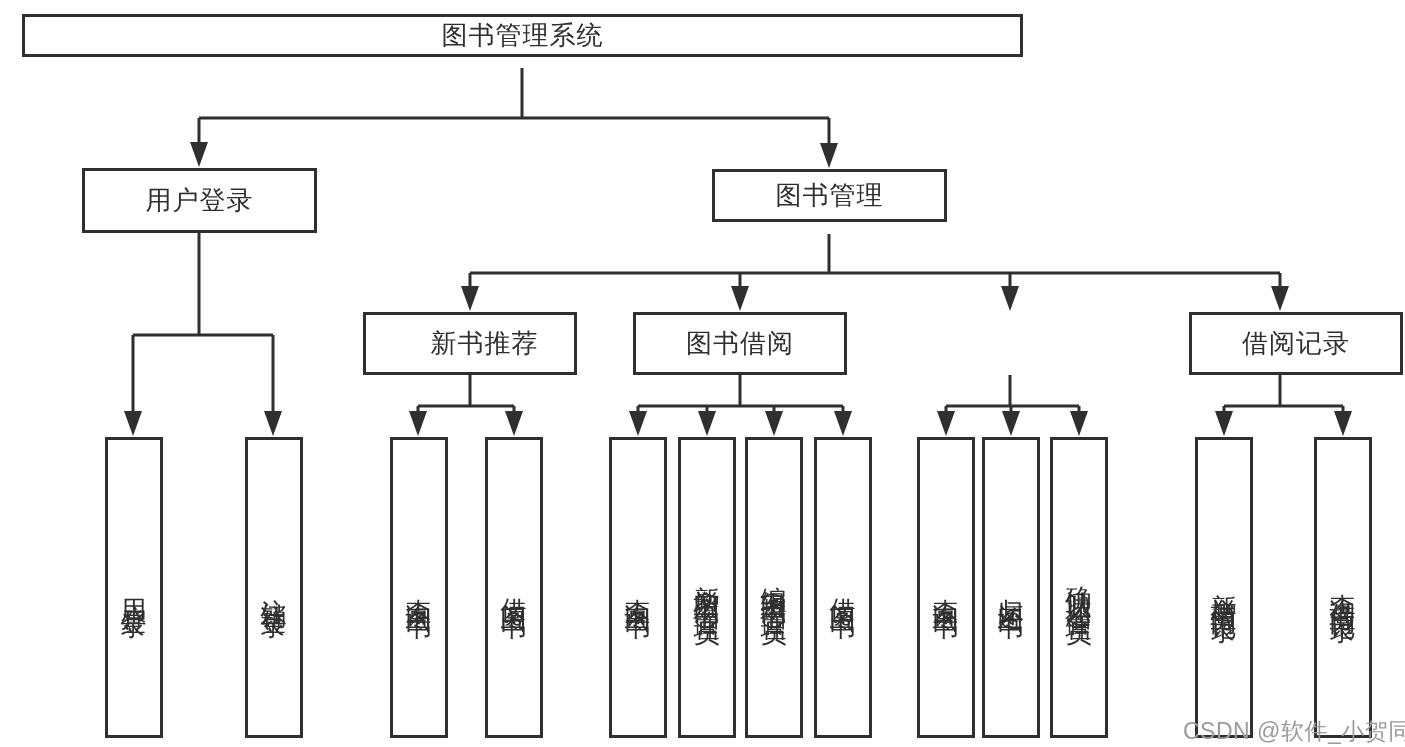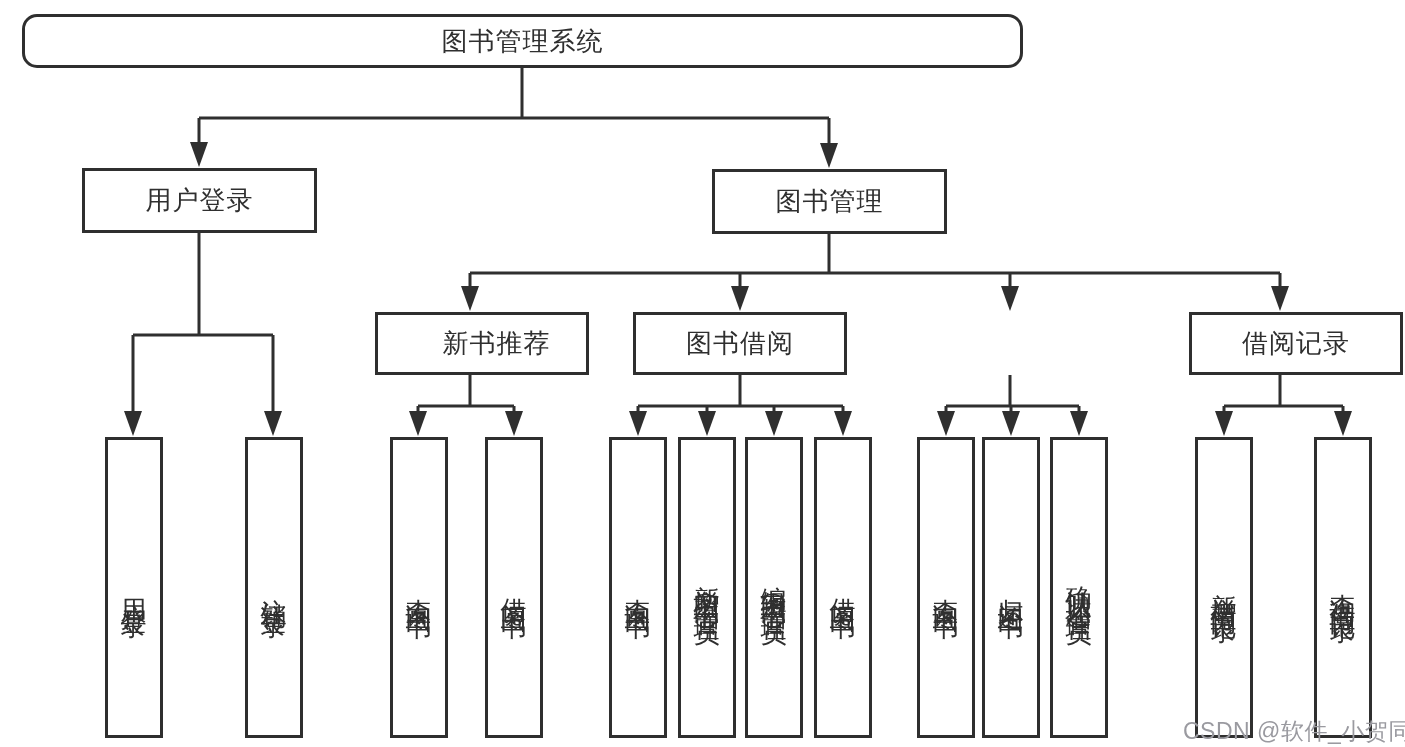--- a/index.html
+++ b/index.html
@@ -30,25 +30,25 @@
     display: flex;
     align-items: center;
     justify-content: center;
     z-index: 1;
   }
   .h-node {
     font-size: 26px;
     letter-spacing: 1px;
     white-space: nowrap;
   }
-  .root-node   { left: 22px;   top: 14px;  width: 1001px; height: 54px; border-radius: 15px; }
+  .root-node   { left: 22px;   top: 14px;  width: 1001px; height: 43px; }
   .lvl2-a      { left: 82px;   top: 168px; width: 235px;  height: 65px; }
-  .lvl2-b      { left: 712px;  top: 169px; width: 235px;  height: 65px; }
+  .lvl2-b      { left: 712px;  top: 169px; width: 235px;  height: 53px; }
   .lvl3        { top: 312px; width: 214px; height: 63px; }
-  .lvl3-a { left: 375px; padding-left: 29px; }
+  .lvl3-a { left: 363px; padding-left: 29px; }
   .lvl3-b { left: 633px; }
   .lvl3-c { left: 903px; }
   .lvl3-d { left: 1173px; margin-left: 16px; }
   .leaf {
     top: 437px;
     width: 58px;
     height: 301px;
     font-size: 26px;
     writing-mode: vertical-rl;
     letter-spacing: 5px;

